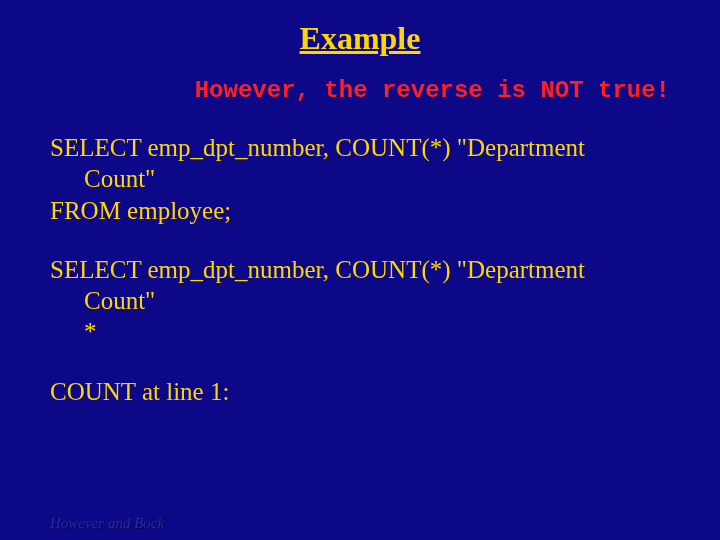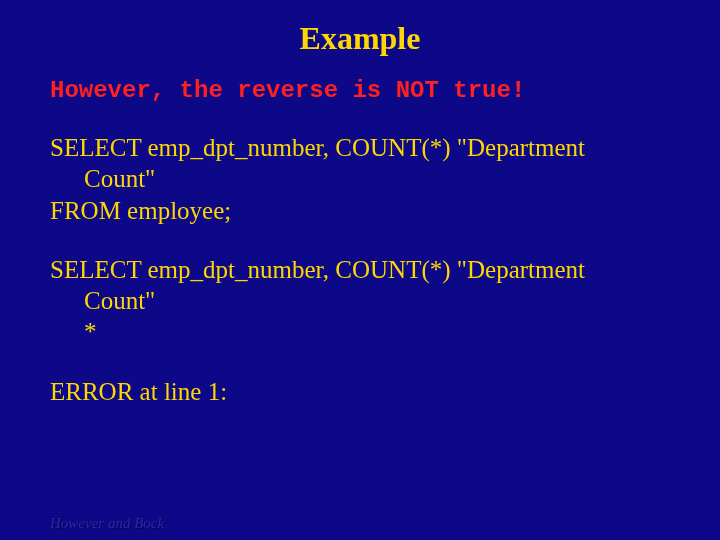--- a/index.html
+++ b/index.html
@@ -8,28 +8,30 @@
     background: #0d0887;
     font-family: "Times New Roman", Times, serif;
     color: #ffd700;
     padding: 20px 50px 10px 50px;
     position: relative;
   }
   .title {
     text-align: center;
     font-size: 32px;
     font-weight: bold;
+    text-decoration: underline;
     margin-bottom: 20px;
   }
   .warning {
     font-family: "Courier New", Courier, monospace;
     font-weight: bold;
     font-size: 24px;
     color: #ff2020;
     margin-bottom: 28px;
+    text-align: right;
   }
   .block {
     font-size: 25px;
     line-height: 1.25;
     margin-bottom: 28px;
   }
   .indent {
     padding-left: 34px;
     display: block;
   }
@@ -57,16 +59,16 @@
   <span>FROM employee;</span>
 </div>
 
 <div class="block">
   <span>SELECT emp_dpt_number, COUNT(*) "Department</span><br>
   <span class="indent">Count"</span>
   <span class="indent">*</span>
 </div>
 
 <div class="block" style="margin-bottom:0;">
-  <span>ERROR at line 1:</span><br>
+  <span>COUNT at line 1:</span><br>
 </div>
 
 <div class="footer">However and Bock</div>
 
 </body></html>

